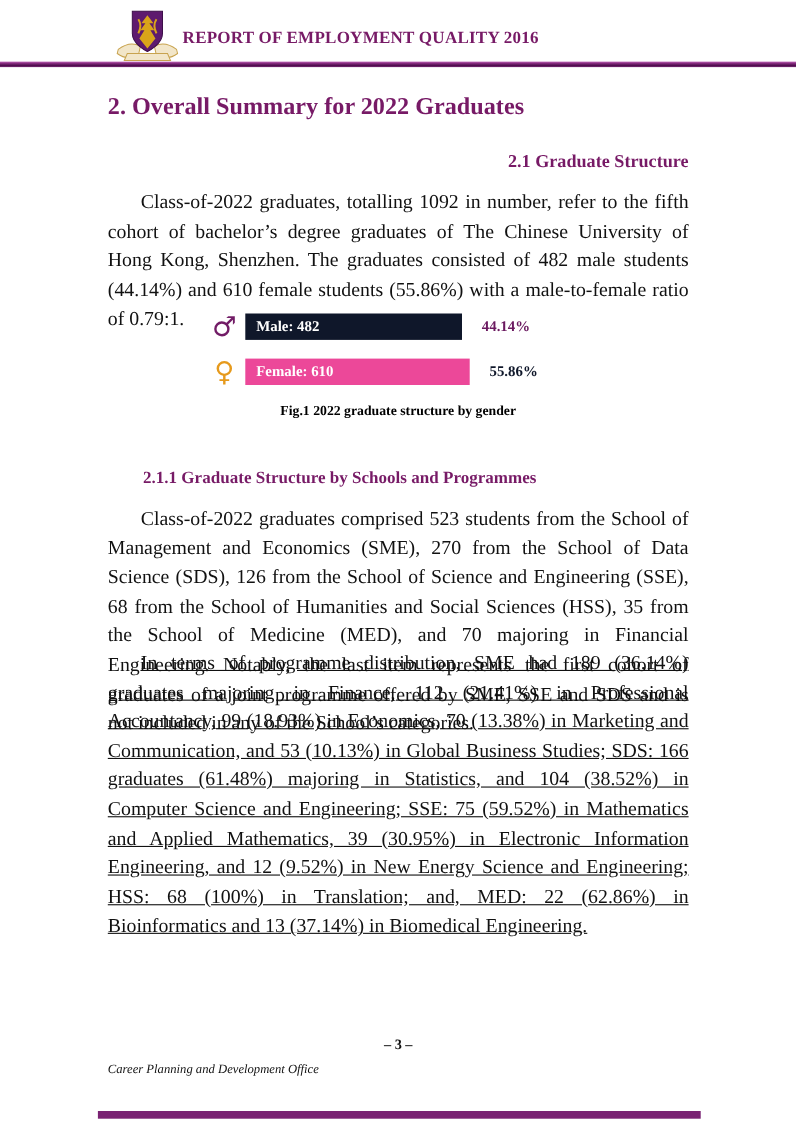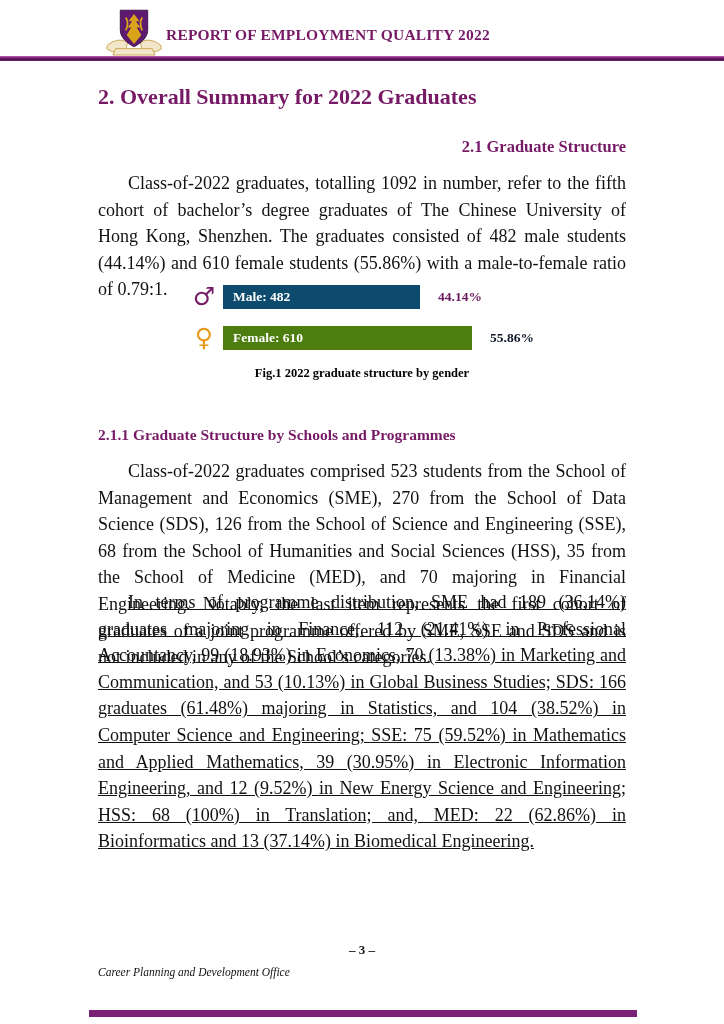--- a/index.html
+++ b/index.html
@@ -67,46 +67,46 @@
 
     <path d="M6 40 q12 -9 22 -3 l-2 9 q-12 5 -21 -2 z" fill="#F2E6C9" stroke="#C8A34E" stroke-width="1"></path>
     <path d="M64 40 q-12 -9 -22 -3 l2 9 q12 5 21 -2 z" fill="#F2E6C9" stroke="#C8A34E" stroke-width="1"></path>
     <path d="M15 44 h40 l3 7 h-46 z" fill="#F2E6C9" stroke="#C8A34E" stroke-width="1"></path>
 
     <path d="M20 2 h30 v22 c0 11 -15 18 -15 18 s-15 -7 -15 -18 z" fill="#5E1A6E" stroke="#3d0f49" stroke-width="1"></path>
 
     <path d="M35 6 l6 8 -4 0 5 7 -4 0 5 8 -8 10 -8 -10 5 -8 -4 0 5 -7 -4 0 z" fill="#D9A41A"></path>
     <path d="M26 10 q4 6 0 14 M44 10 q-4 6 0 14" stroke="#D9A41A" stroke-width="2" fill="none"></path>
   </svg>
-  <div class="header-title">REPORT OF EMPLOYMENT QUALITY 2022</div>
+  <div class="header-title">REPORT OF EMPLOYMENT QUALITY 2016</div>
   <div class="header-rule"></div>
 
   <div class="content page-title" style="position:absolute;">2. Overall Summary for 2022 Graduates</div>
   <div class="content h2" style="position:absolute;">2.1 Graduate Structure</div>
   <div class="content para p1" style="position:absolute;">Class-of-2022 graduates, totalling 1092 in number, refer to the fifth cohort of bachelor’s degree graduates of The Chinese University of Hong Kong, Shenzhen. The graduates consisted of 482 male students (44.14%) and 610 female students (55.86%) with a male-to-female ratio of 0.79:1.</div>
 
   <div class="fig">
     <div class="gender-row">
       <div class="gender-icon" style="color: rgb(114, 28, 102);">♂</div>
-      <div class="gender-bar" style="width: 197px; background: #0c4a6e;">
+      <div class="gender-bar" style="width: 197px; background: #0f172a;">
         <span>Male: 482</span>
       </div>
       <div class="gender-pct" style="color: rgb(107, 26, 96);">44.14%</div>
     </div>
     <div class="gender-row">
       <div class="gender-icon" style="color: rgb(230, 154, 28);">♀</div>
-      <div class="gender-bar" style="width: 249px; background: #4d7c0f;">
+      <div class="gender-bar" style="width: 204px; background: #ec4899;">
         <span>Female: 610</span>
       </div>
       <div class="gender-pct" style="color: #0f172a;">55.86%</div>
     </div>
     <div class="fig-caption">Fig.1 2022 graduate structure by gender</div>
   </div>
 
-  <div class="content h3" style="position:absolute;">2.1.1 Graduate Structure by Schools and Programmes</div>
+  <div class="content h3" style="position:absolute;margin-left:32px;">2.1.1 Graduate Structure by Schools and Programmes</div>
   <div class="content para p2" style="position:absolute;">Class-of-2022 graduates comprised 523 students from the School of Management and Economics (SME), 270 from the School of Data Science (SDS), 126 from the School of Science and Engineering (SSE), 68 from the School of Humanities and Social Sciences (HSS), 35 from the School of Medicine (MED), and 70 majoring in Financial Engineering. Notably, the last item represents the first cohort of graduates of a joint programme offered by SME, SSE and SDS and is not included in any of the School’s categories.</div>
   <div class="content para p3" style="position:absolute;">In terms of programme distribution, SME had 189 (36.14%) graduates majoring in Finance, 112 (21.41%) in Professional Accountancy, 99 (18.93%) in Economics, 70 (13.38%) in Marketing and Communication, and 53 (10.13%) in Global Business Studies; SDS: 166 graduates (61.48%) majoring in Statistics, and 104 (38.52%) in Computer Science and Engineering; SSE: 75 (59.52%) in Mathematics and Applied Mathematics, 39 (30.95%) in Electronic Information Engineering, and 12 (9.52%) in New Energy Science and Engineering; HSS: 68 (100%) in Translation; and, MED: 22 (62.86%) in Bioinformatics and 13 (37.14%) in Biomedical Engineering.</div>
 
   <div class="footer-page">– 3 –</div>
   <div class="footer-office">Career Planning and Development Office</div>
   <div class="footer-bar"></div>
 
 </div>
 
 </body></html>

